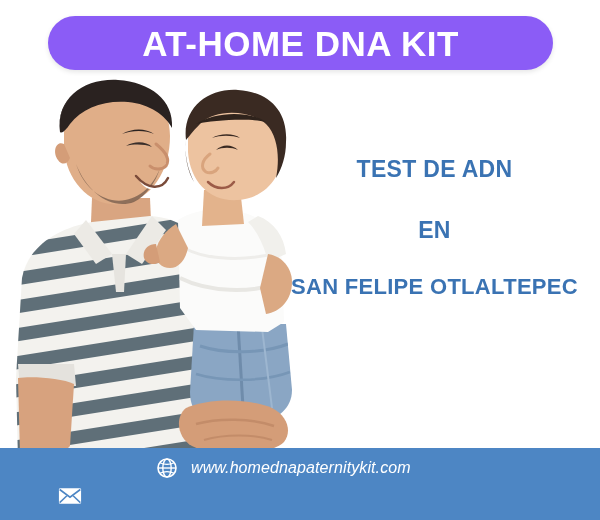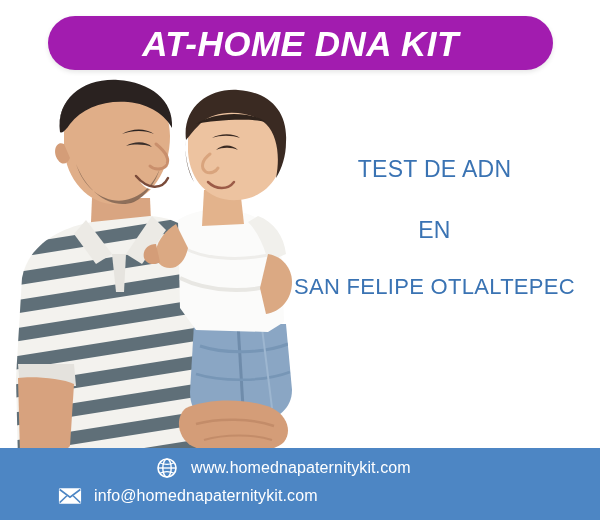--- a/index.html
+++ b/index.html
@@ -22,27 +22,26 @@
     overflow: hidden;
   }
 
   
   .title-banner {
     position: absolute;
     left: 48px;
     top: 16px;
     width: 505px;
     height: 54px;
-    background: #a21caf;
+    background: #8b5cf6;
     border-radius: 28px;
     box-shadow: 0 2px 5px rgba(0,0,0,0.10);
     display: flex;
     align-items: center;
     justify-content: center;
-    font-style: italic;
   }
   .title-text {
     color: #ffffff;
     font-size: 35px;
     font-weight: bold;
     letter-spacing: 0.5px;
     line-height: 1;
     white-space: nowrap;
   }
 
@@ -58,21 +57,21 @@
   .photo svg { display:block; }
 
   
   .headline {
     position: absolute;
     left: 282px;
     top: 158px;
     width: 305px;
     text-align: center;
     color: #3a73b3;
-    font-weight: normal;
+    font-weight: bold;
   }
   .headline .line {
     font-size: 23px;
     line-height: 1.0;
     letter-spacing: 0.3px;
     white-space: nowrap;
   }
   .headline .l1 { margin-bottom: 38px; }
   .headline .l2 { margin-bottom: 34px; }
   .headline .l3 { font-size: 22px; }
@@ -96,20 +95,21 @@
     left: 155px;
     top: 8px;
   }
   .row-contact {
     left: 58px;
     top: 36px;
   }
   .contact-item {
     display: flex;
     align-items: center;
+    font-style: italic;
   }
   .contact-item + .contact-item { margin-left: 30px; }
   .f-icon {
     display: inline-flex;
     align-items: center;
     justify-content: center;
     width: 24px;
     height: 24px;
     flex: none;
   }
@@ -280,19 +280,18 @@
 
       <div class="contact-item">
         <span class="f-icon">
           <svg width="26" height="20" viewBox="0 0 26 20" xmlns="http://www.w3.org/2000/svg">
             <rect x="1" y="1.5" width="24" height="17" rx="1.5" fill="#ffffff"></rect>
             <path d="M1.8 3 L13 11.2 L24.2 3" fill="none" stroke="#4d86c4" stroke-width="1.8"></path>
             <path d="M1.8 17.2 L9.6 9.8" fill="none" stroke="#4d86c4" stroke-width="1.6"></path>
             <path d="M24.2 17.2 L16.4 9.8" fill="none" stroke="#4d86c4" stroke-width="1.6"></path>
           </svg>
         </span>
-        <span class="f-text">info@homednapaternitykit.com</span>
       </div>
     </div>
 
   </div>
 
 </div>
 
 </body></html>

